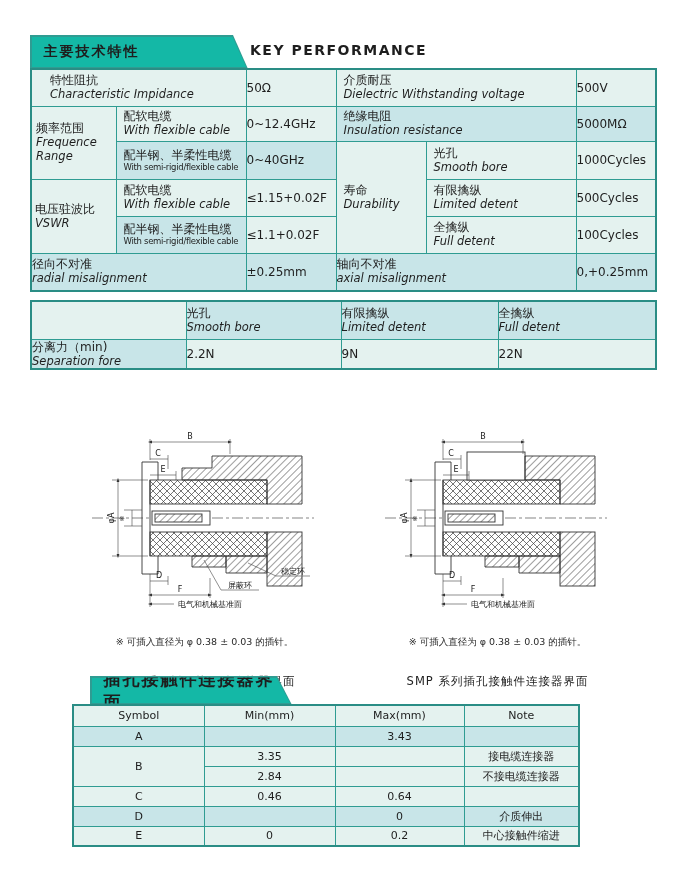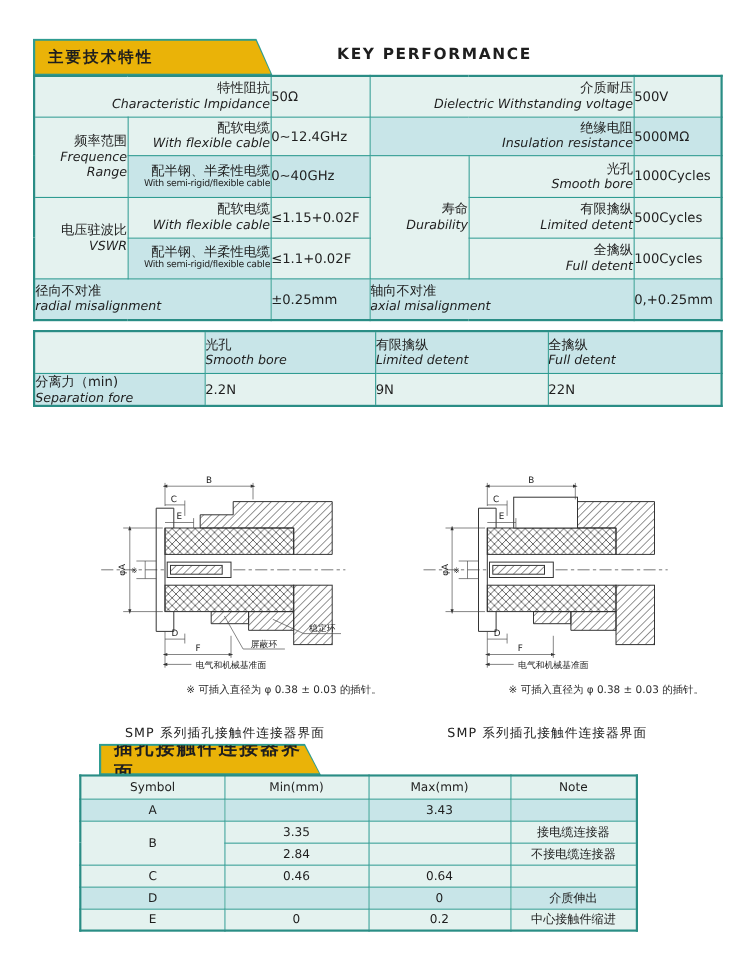--- a/index.html
+++ b/index.html
@@ -7,43 +7,43 @@
   body {
     width:684px; height:882px; position:relative;
     font-family:"DejaVu Sans","Liberation Sans",sans-serif;
     color:#1e1e1e;
   }
   .abs { position:absolute; }
 
   
   .tabwrap { background:#2f9c92; clip-path:polygon(0 0, calc(100% - 15px) 0, 100% 100%, 0 100%); }
   .tabfill {
-    position:absolute; inset:1.6px; background:#eab308;
+    position:absolute; inset:1.6px; background:#14b8a6;
     clip-path:polygon(0 0, calc(100% - 14px) 0, 100% 100%, 0 100%);
     display:flex; align-items:center; padding-left:12px;
     font-weight:bold; font-size:14px; letter-spacing:2px;
   }
 
-  .main-title { font-weight:bold; font-size:14px; letter-spacing:1.5px; text-align:center; }
+  .main-title { font-weight:bold; font-size:14px; letter-spacing:1.5px; }
 
   table { border-collapse:collapse; table-layout:fixed; }
   td { border:1.5px solid #2f9c92; vertical-align:middle; font-size:12px; overflow:hidden; }
   table.frame { border:2px solid #2a8d85; }
-  .L { background:#e4f2ef;text-align:right; }
-  .D { background:#c8e5e8;text-align:right; }
+  .L { background:#e4f2ef; }
+  .D { background:#c8e5e8; }
   .ctr { text-align:left; }
   .padL { padding-left:7px; }
   .padL2 { padding-left:18px; }
   .zh { font-size:12px; line-height:1.25; }
   .en { font-size:11.5px; line-height:1.2;font-style:italic; }
   .sub { font-size:8.5px; line-height:1.1; letter-spacing:-0.3px; }
   .t3 td { font-size:11px; text-align:center; }
 
   .drawing { width:285px; }
-  .dwg-note { margin-top:3px; font-size:9.5px; text-align:right; color:#2a2a2a; }
+  .dwg-note { margin-top:18px; font-size:9.5px; text-align:center; color:#2a2a2a; }
   .dwg-caption { margin-top:25px; font-size:11.5px; text-align:center; letter-spacing:1px; color:#222; }
   svg text { font-family:"DejaVu Sans","Liberation Sans",sans-serif; }
 </style>
 </head>
 <body>
 
 <svg width="0" height="0" style="position:absolute" aria-hidden="true">
   <defs>
     <pattern id="hp" patternUnits="userSpaceOnUse" width="5" height="5" patternTransform="rotate(45)">
       <line x1="0" y1="0" x2="0" y2="5" stroke="#3c3c3c" stroke-width="1"></line>

